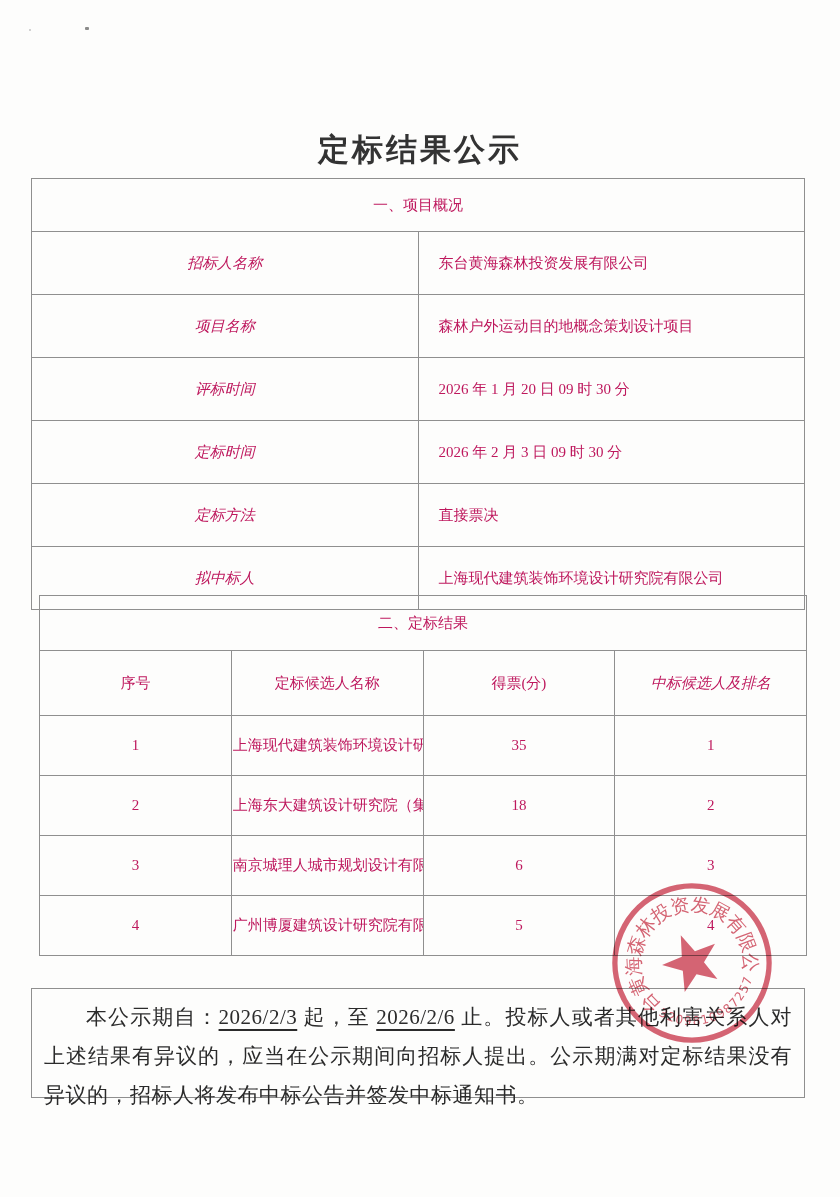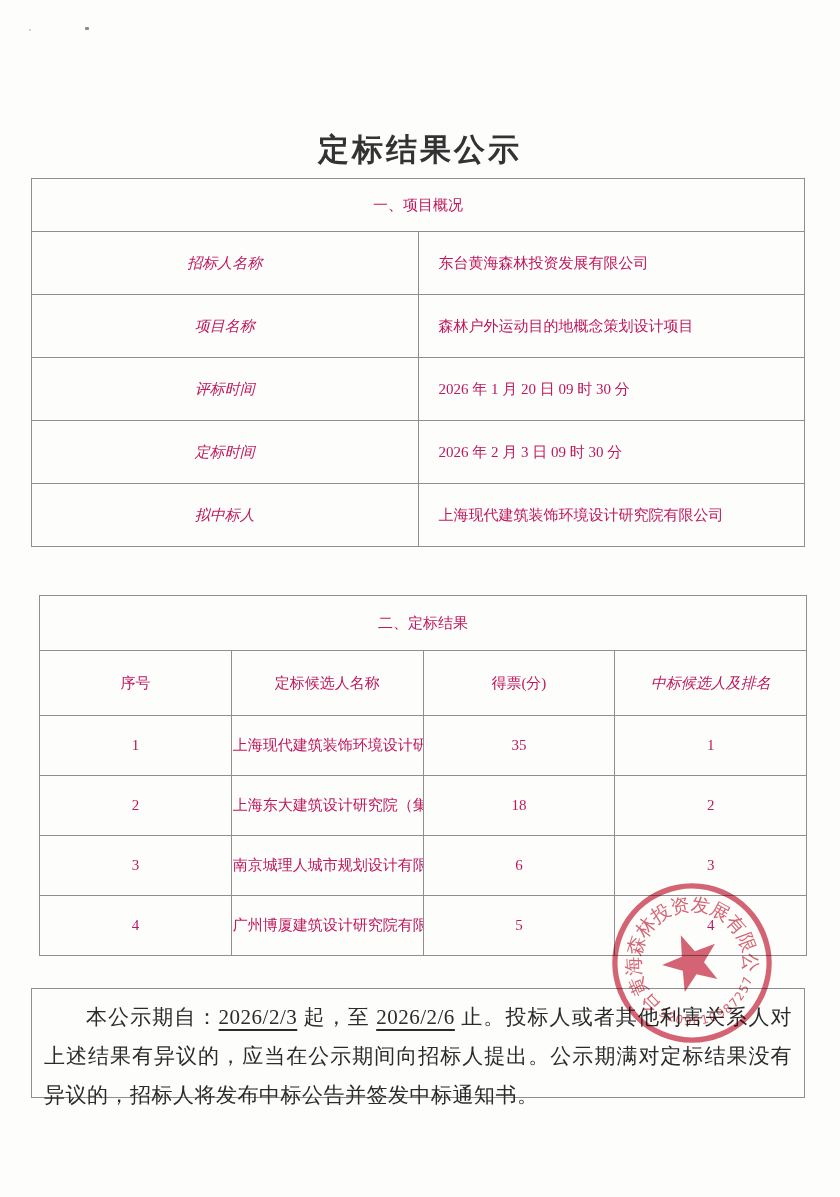--- a/index.html
+++ b/index.html
@@ -73,20 +73,24 @@
     </tr>
     <tr>
       <td class="label-cell">评标时间</td>
       <td class="value-cell">2026 年 1 月 20 日  09 时 30 分</td>
     </tr>
     <tr>
       <td class="label-cell">定标时间</td>
       <td class="value-cell">2026 年 2 月 3 日  09 时 30 分</td>
     </tr>
     <tr>
+      <td class="label-cell">定标方法</td>
+      <td class="value-cell">直接票决</td>
+    </tr>
+    <tr>
       <td class="label-cell">拟中标人</td>
       <td class="value-cell">上海现代建筑装饰环境设计研究院有限公司</td>
     </tr>
   </tbody>
     </table>
 
   <table class="tbl2">
     <tbody>
         <tr>
       <td class="caption-cell" colspan="4">二、定标结果</td>

